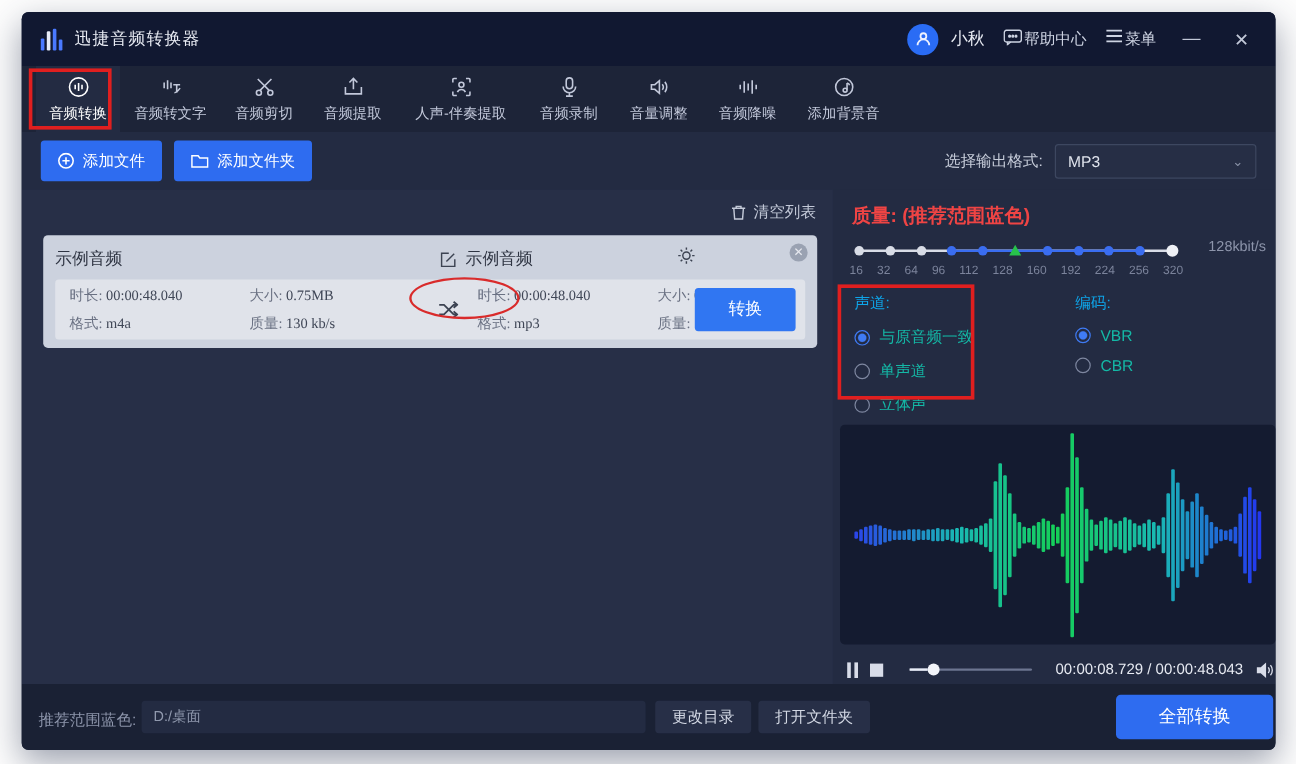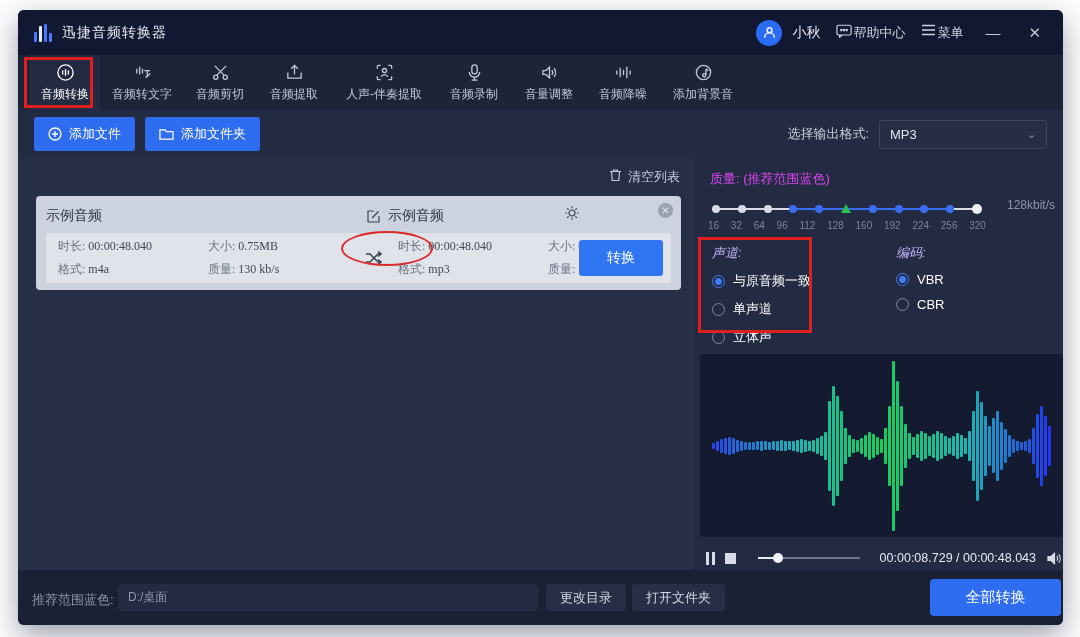--- a/index.html
+++ b/index.html
@@ -41,58 +41,58 @@
   .select { width:168px; height:29px; background:#262e45; border:1px solid #3d4760; border-radius:3px;
             display:flex; align-items:center; justify-content:space-between; padding:0 10px;
             color:#dfe3ec; font-size:13px; }
   .select .chev { color:#8a93a8; font-size:11px; }
 
   
   .main { position:absolute; top:148px; left:0; width:1045px; height:412px; display:flex; }
   .left-panel { position:relative; width:676px; height:100%; background:#272f47; }
   .right-panel { position:relative; width:363px; height:100%; margin-left:6px; background:#232b42; }
 
-  .clear-row { position:absolute; top:10px; right:14px; display:flex; align-items:flex-start; gap:6px;
+  .clear-row { position:absolute; top:10px; right:14px; display:flex; align-items:center; gap:6px;
                color:#c3c9d8; font-size:13px; }
 
   
   .card { position:absolute; left:18px; top:38px; width:645px; height:94px; background:#ccd2de;
           border-radius:4px; padding:7px 10px; }
   .card-head { display:flex; align-items:center; height:26px; }
   .src-title { color:#2e3442; font-size:14px; }
   .tgt-title-wrap { position:absolute; left:330px; display:flex; align-items:center; gap:7px; color:#2e3442; font-size:14px; }
   .gear-wrap { position:absolute; left:528px; top:9px; }
   .card-close { position:absolute; right:8px; top:7px; width:15px; height:15px; border-radius:50%;
                 background:#9aa2b2; color:#e8eaf0; font-size:10px; line-height:15px; text-align:center; }
   .card-info { display:flex; align-items:center; background:#e0e3ea; border-radius:3px; height:50px;
                margin-top:4px; padding:0 12px; position:relative; }
   .meta-grid { display:grid; grid-template-columns:150px auto; grid-row-gap:6px; font-size:12px;font-family:Liberation Serif, serif; }
   .meta-grid .lbl { color:#6a7183; } .meta-grid .val { color:#3f4656; }
   .shuffle-wrap { margin:0 16px 0 6px; }
   .convert-btn { position:absolute; right:8px; top:7px; width:84px; height:36px; background:#3076f2;
                  border:none; border-radius:3px; color:#fff; font-size:14px; }
 
   
-  .q-label { position:absolute; left:10px; top:12px; color:#d946ef; font-size:13px; }
+  .q-label { position:absolute; left:10px; top:12px; color:#ef4444; font-size:16px;font-weight:bold; }
   .slider { position:absolute; left:16px; top:46px; width:262px; height:10px; }
   .slider .line { position:absolute; top:4px; height:2px; background:#d8dce6; left:0; right:0; border-radius:1px; }
   .slider .line-blue { position:absolute; top:4px; height:2px; background:#3a6df0; left:30%; width:60%; }
   .slider .dots { position:absolute; left:-4px; right:-4px; top:0; display:flex; justify-content:space-between; }
   .sdot { width:8px; height:8px; border-radius:50%; background:#d8dce6; margin-top:1px; }
   .sdot.blue { background:#3a6df0; }
   .sdot.big { width:10px; height:10px; margin-top:0; background:#eef0f5; }
   .sdot.green { width:0; height:0; border-radius:0; background:none; margin-top:0;
                 border-left:5px solid transparent; border-right:5px solid transparent;
                 border-bottom:9px solid #27c24c; }
   .ticks { position:absolute; left:8px; top:62px; width:278px; display:flex; justify-content:space-between;
            color:#7b839b; font-size:10px; }
   .q-current { position:absolute; right:8px; top:40px; color:#8d95ab; font-size:12px; }
 
-  .group-label { color:#c4b5fd; font-size:13px;font-style:italic; }
-  .radio { display:flex; align-items:center; gap:8px; color:#ffffff; font-size:13px; margin-top:10px; }
+  .group-label { color:#0ea5e9; font-size:13px; }
+  .radio { display:flex; align-items:center; gap:8px; color:#14b8a6; font-size:13px; margin-top:10px; }
   .radio .rdot { width:13px; height:13px; border-radius:50%; border:1px solid #7e87a0; background:transparent; }
   .radio.on .rdot { border-color:#3f7bf5;
                     background:radial-gradient(circle,#3f7bf5 0 3px,rgba(0,0,0,0) 4px); }
   .channel-group { position:absolute; left:12px; top:86px; }
   .encoding-group { position:absolute; left:196px; top:86px; }
 
   .waveform-box { position:absolute; left:0px; top:196px; width:363px; height:183px; background:#141b30;
                   border-radius:4px; overflow:hidden; display:flex; align-items:center; justify-content:center; }
   .wf-bars { display:flex; align-items:center; height:100%; }
   .wf-bars i { display:block; width:3px; margin:0 0.5px; border-radius:1px; }

